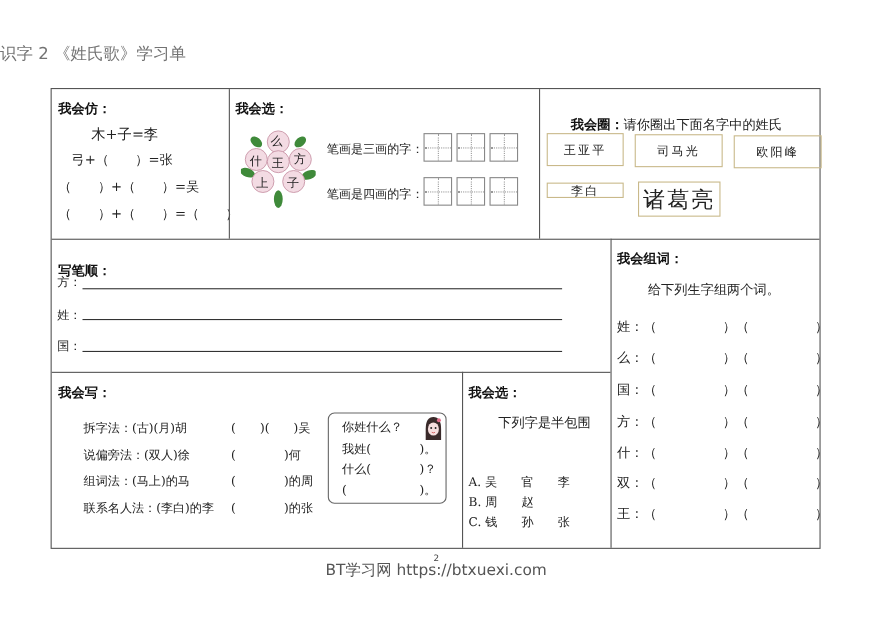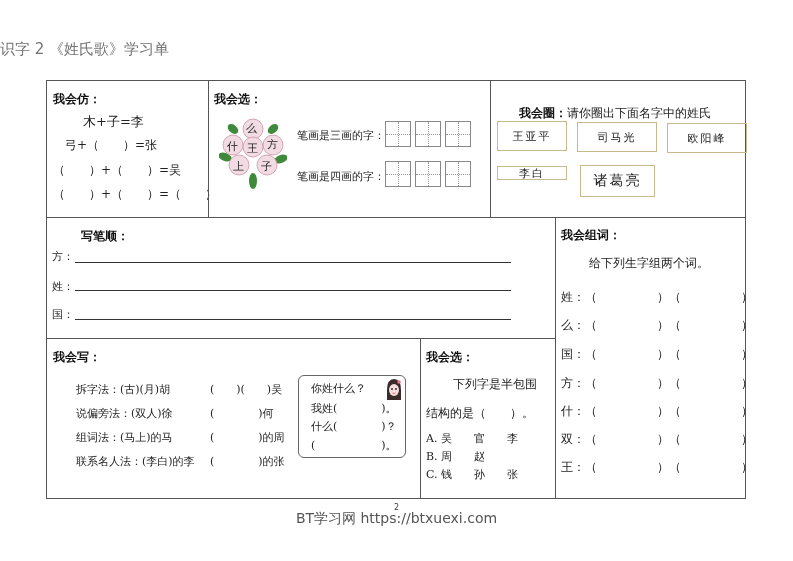--- a/index.html
+++ b/index.html
@@ -73,25 +73,25 @@
   </div>
 
   <div class="cell bl" style="left:443px;top:0;width:255px;height:136px;">
     <div class="t" style="left:5px;top:10px;">
       <span class="hd">我会圈：</span><span>请你圈出下面名字中的姓氏</span>
     </div>
     <div class="namebox" style="left:6px;top:40px;width:70px;height:30px;">王亚平</div>
     <div class="namebox" style="left:176px;top:42px;width:80px;height:30px;">欧阳峰</div>
     <div class="namebox" style="left:86px;top:41px;width:80px;height:30px;">司马光</div>
     <div class="namebox" style="left:6px;top:85px;width:70px;height:14px;">李白</div>
-    <div class="namebox" style="left:89px;top:84px;width:75px;height:32px;font-size:14px;">诸葛亮</div>
+    <div class="namebox" style="left:89px;top:84px;width:75px;height:32px;font-size:20px;">诸葛亮</div>
   </div>
 
   <div class="cell bt" style="left:0;top:136px;width:508px;height:121px;">
-    <div class="t hd" style="left:6px;top:10px;margin-left:28px;">写笔顺：</div>
+    <div class="t hd" style="left:6px;top:20px;">写笔顺：</div>
     <div class="t sm" style="left:5px;top:31px;">方：</div>
     <div class="line" style="left:28px;top:44px;width:436px;"></div>
     <div class="t sm" style="left:5px;top:61px;">姓：</div>
     <div class="line" style="left:28px;top:72px;width:436px;"></div>
     <div class="t sm" style="left:5px;top:89px;">国：</div>
     <div class="line" style="left:28px;top:101px;width:436px;"></div>
   </div>
 
   <div class="cell bt bl" style="left:508px;top:136px;width:190px;height:281px;">
     <div class="t hd" style="left:5px;top:9px;">我会组词：</div>
@@ -113,21 +113,20 @@
     <div class="t sm" style="left:163px;top:67px;">(　　　　)何</div>
     <div class="t sm" style="left:29px;top:91px;">组词法：(马上)的马</div>
     <div class="t sm" style="left:163px;top:91px;">(　　　　)的周</div>
     <div class="t sm" style="left:29px;top:115px;">联系名人法：(李白)的李</div>
     <div class="t sm" style="left:163px;top:115px;">(　　　　)的张</div>
   </div>
 
   <div class="cell bt bl" style="left:373px;top:257px;width:135px;height:160px;">
     <div class="t hd" style="left:5px;top:10px;">我会选：</div>
     <div class="t" style="left:32px;top:37px;">下列字是半包围</div>
-    <div class="t" style="left:5px;top:66px;">结构的是（　　）。</div>
     <div class="t sm" style="left:5px;top:92px;"><span>A.</span> <span>吴　　官　　李</span></div>
     <div class="t sm" style="left:5px;top:110px;"><span>B.</span> <span>周　　赵</span></div>
     <div class="t sm" style="left:5px;top:128px;"><span>C.</span> <span>钱　　孙　　张</span></div>
   </div>
 </div>
 
 <div class="speech">
   <div class="t sm" style="left:12px;top:5px;">你姓什么？</div>
   <div class="t sm" style="left:12px;top:25px;">我姓(　　　　)。</div>
   <div class="t sm" style="left:12px;top:43px;">什么(　　　　)？</div>

